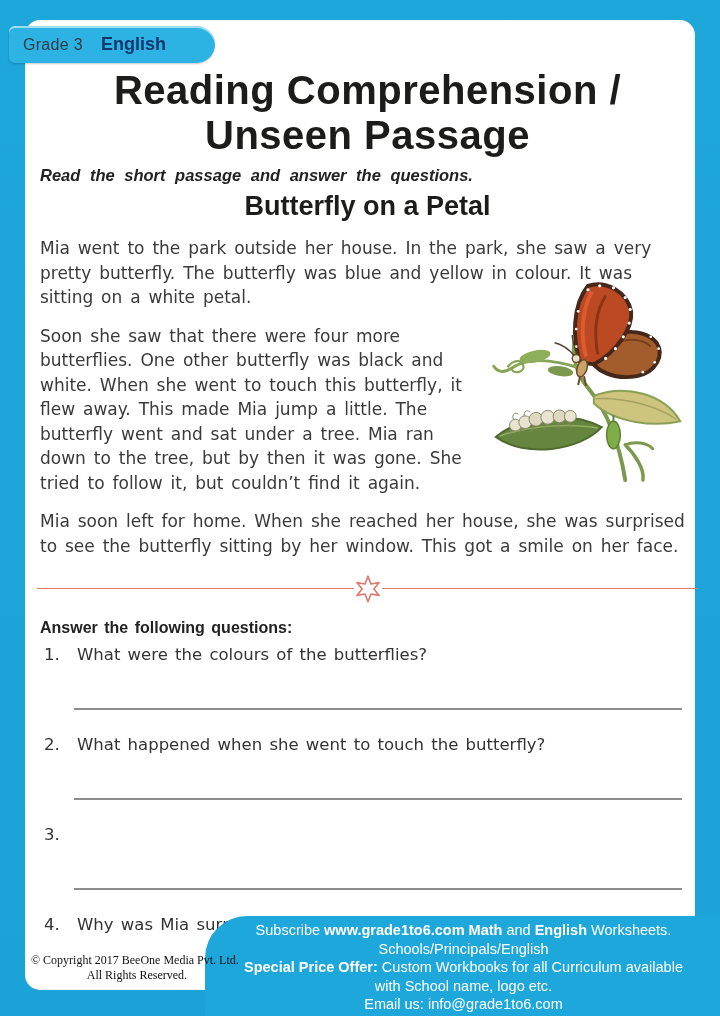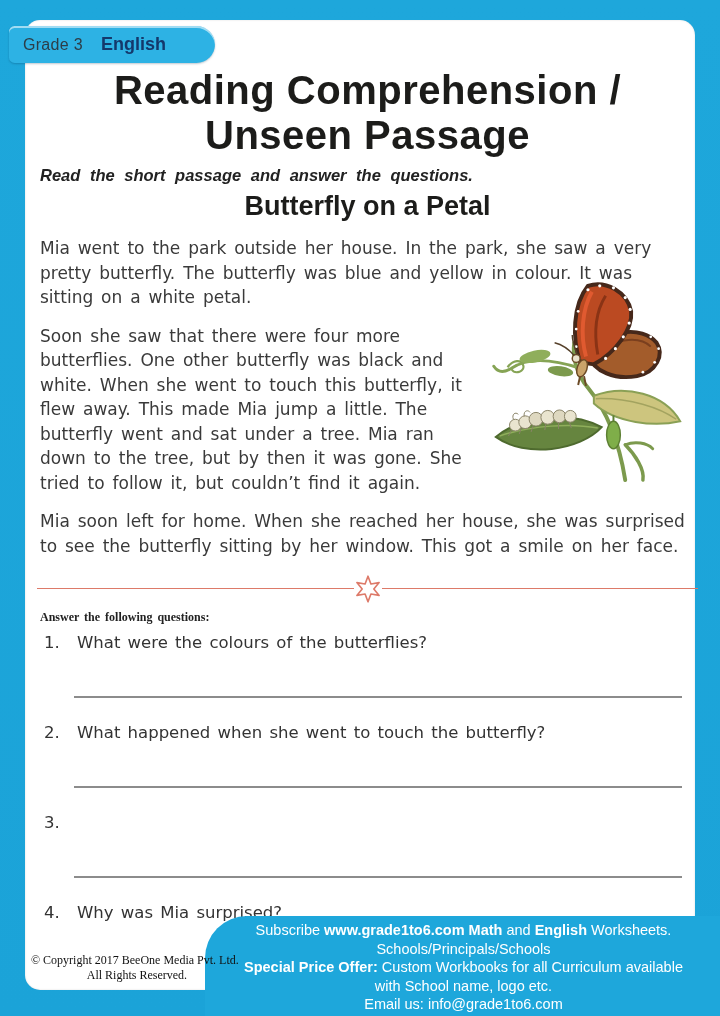--- a/index.html
+++ b/index.html
@@ -73,23 +73,23 @@
   .divider .rule{
     position:absolute;left:0;right:0;top:14px;
     border-top:1.5px solid #dd7a69;
   }
   .divider .star{
     position:absolute;left:50%;top:1px;margin-left:-14px;
     width:28px;height:28px;background:#fff;
   }
   
   .answer-heading{
-    margin:6px 0 0 15px;
-    font-family:Liberation Serif, serif;
-    font-size:12px;font-weight:bold;color:#222;
+    margin:15px 0 0 15px;
+    font-family:Liberation Sans, sans-serif;
+    font-size:16px;font-weight:bold;color:#222;
     word-spacing:2px;
   }
   .questions{margin:8px 28px 0 15px;}
   .question{
     display:flex;
     font-family:"DejaVu Sans",sans-serif;
     font-size:16.5px;color:#333;
     word-spacing:2px;
   }
   .question .num{width:33px;flex:none;padding-left:4px;}
@@ -253,21 +253,21 @@
 
     </div>
   </div>
 
   <div class="footer-block"></div>
 
   <div class="footer-text">
     <div>
       <span>Subscribe </span><b>www.grade1to6.com Math</b><span> and </span><b>English</b><span> Worksheets.</span>
     </div>
-    <div>Schools/Principals/Schools</div>
+    <div>Schools/Principals/English</div>
     <div>
       <b>Special Price Offer:</b><span> Custom Workbooks for all Curriculum available</span>
     </div>
     <div>with School name, logo etc.</div>
     <div>Email us: info@grade1to6.com</div>
   </div>
 
   <div class="copyright">
     <div>© Copyright 2017 BeeOne Media Pvt. Ltd.</div>
     <div class="l2">All Rights Reserved.</div>

